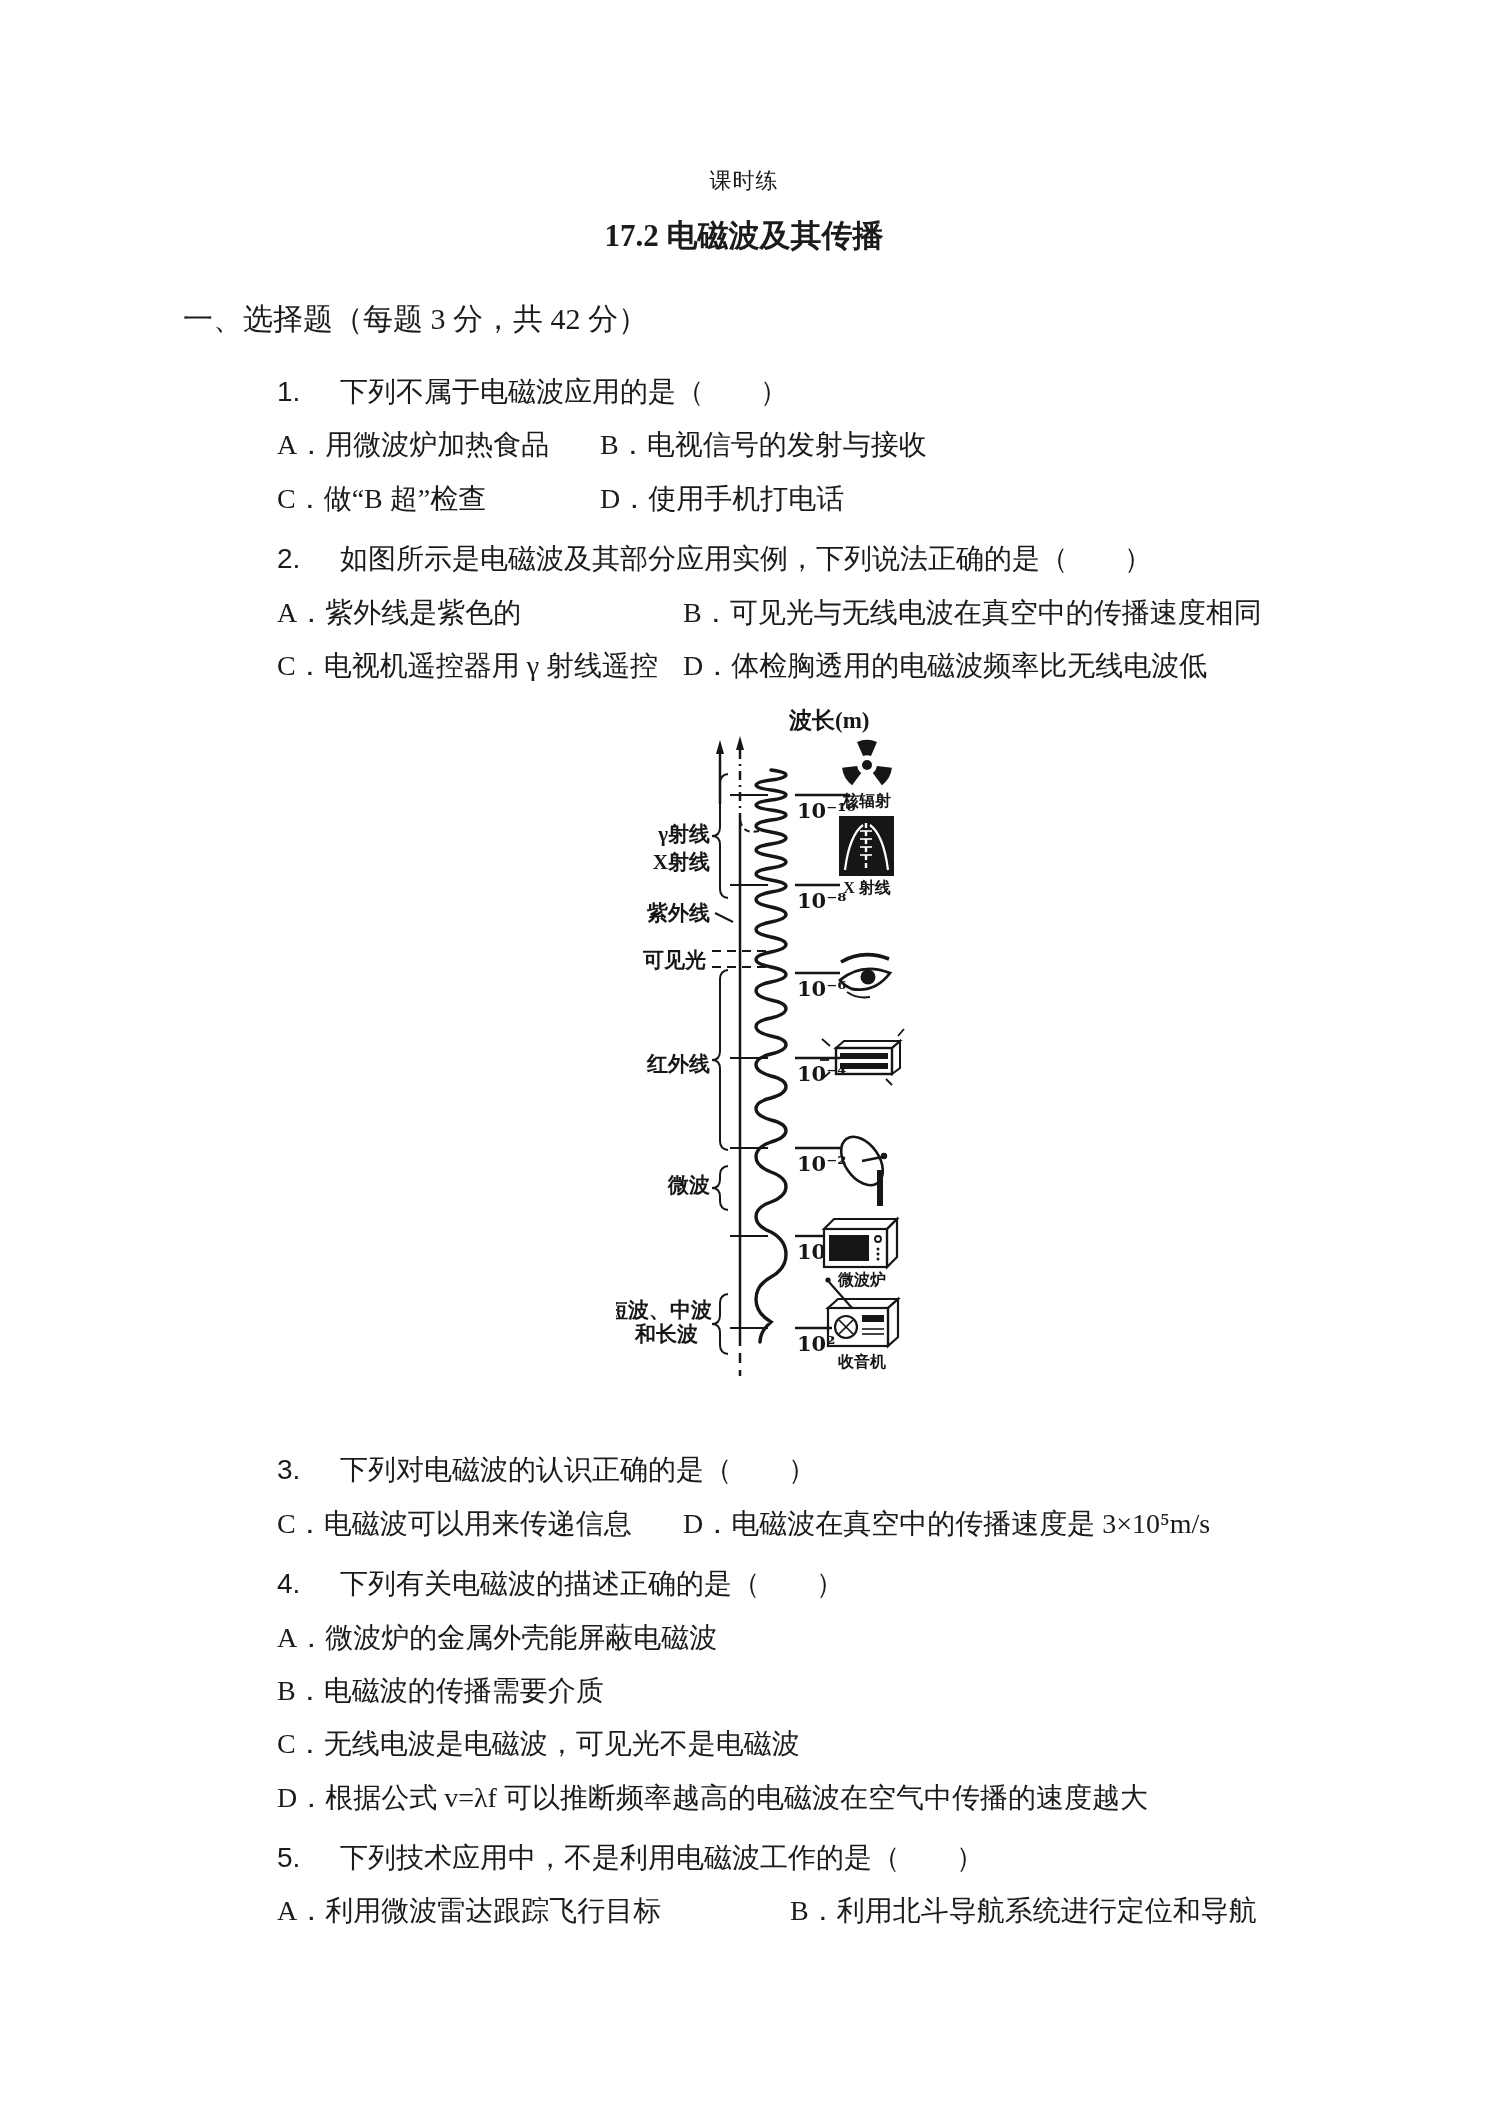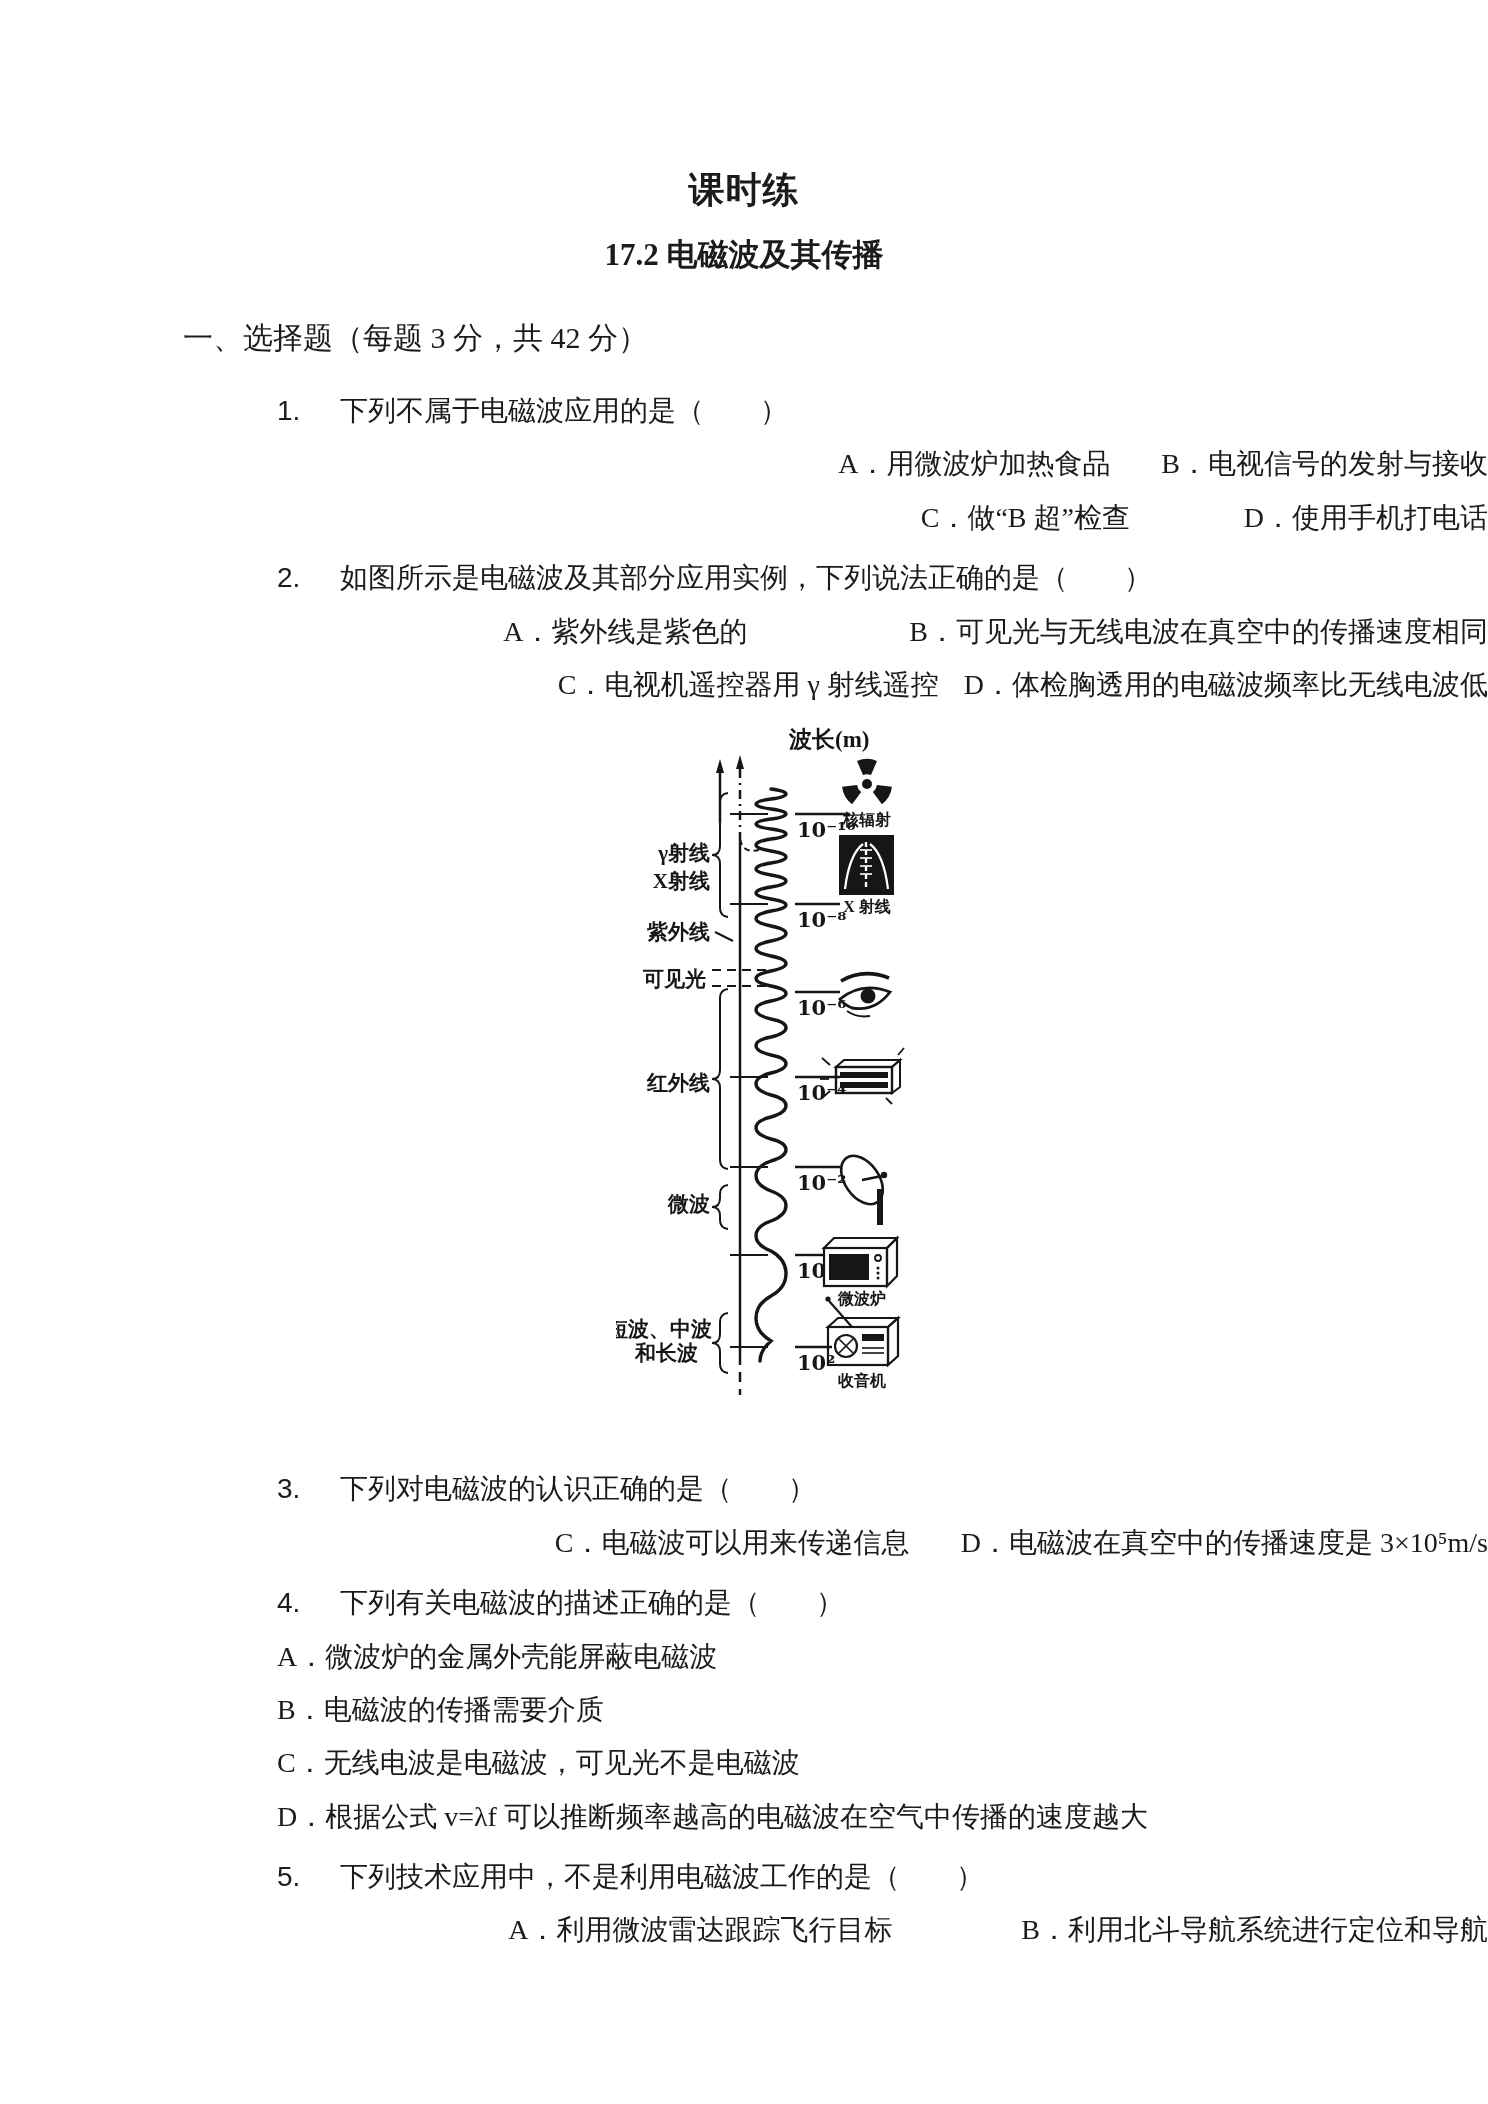--- a/index.html
+++ b/index.html
@@ -1,29 +1,29 @@
 <!DOCTYPE html>
 <html><head>
 <meta charset="utf-8">
 <style>
   html,body { margin:0; padding:0; background:#ffffff; }
   .page {
     position:relative; width:1488px; height:2104px; background:#fff;
     font-family:"Liberation Serif","DejaVu Serif","DejaVu Sans",serif;
     color:#1b1b1b; overflow:hidden;
   }
-  .title { text-align:center; font-weight:bold; font-size:36px; padding-top:166px; letter-spacing:1px; }
+  .title { text-align:center; font-weight:normal; font-size:22px; padding-top:166px; letter-spacing:1px; }
   .subtitle { text-align:center; font-weight:bold; font-size:31px; margin-top:19px; }
   .section-heading { font-weight:normal; font-size:30px; margin:42px 0 0 183px; }
   .content { margin-left:277px; font-size:28px; line-height:1.3; }
   .stem-row { display:flex; margin-top:20px; white-space:pre-wrap; }
   .stem-row.first { margin-top:34px; }
   .stem-row.gap { margin-top:24px; }
   .qnum { width:63px; font-family:"Liberation Sans","DejaVu Sans",sans-serif; }
-  .opts-row { display:flex; margin-top:17px; white-space:pre-wrap;justify-content:flex-end; }
+  .opts-row { display:flex; margin-top:17px; white-space:pre-wrap; }
   .opt-single { margin-top:17px; white-space:pre-wrap; }
   .w323 { width:323px; } .w406 { width:406px; } .w513 { width:513px; }
   .diagram-wrap { margin:24px 0 0 616px; }
   .diagram-wrap svg { display:block; }
   .sv-band { font-size:21px; font-weight:bold; font-family:"Liberation Serif","DejaVu Serif",serif; fill:#161616; }
   .sv-tick { font-size:21px; font-weight:bold; font-family:"DejaVu Serif","DejaVu Sans",serif; fill:#161616; }
   .sv-cap  { font-size:16px; font-weight:bold; font-family:"Liberation Serif","DejaVu Serif",serif; fill:#161616; }
   .sv-ylab { font-size:23px; font-weight:bold; font-family:"Liberation Serif","DejaVu Serif",serif; fill:#161616; }
   .ln { stroke:#161616; fill:none; }
   .fl { fill:#161616; stroke:none; }

